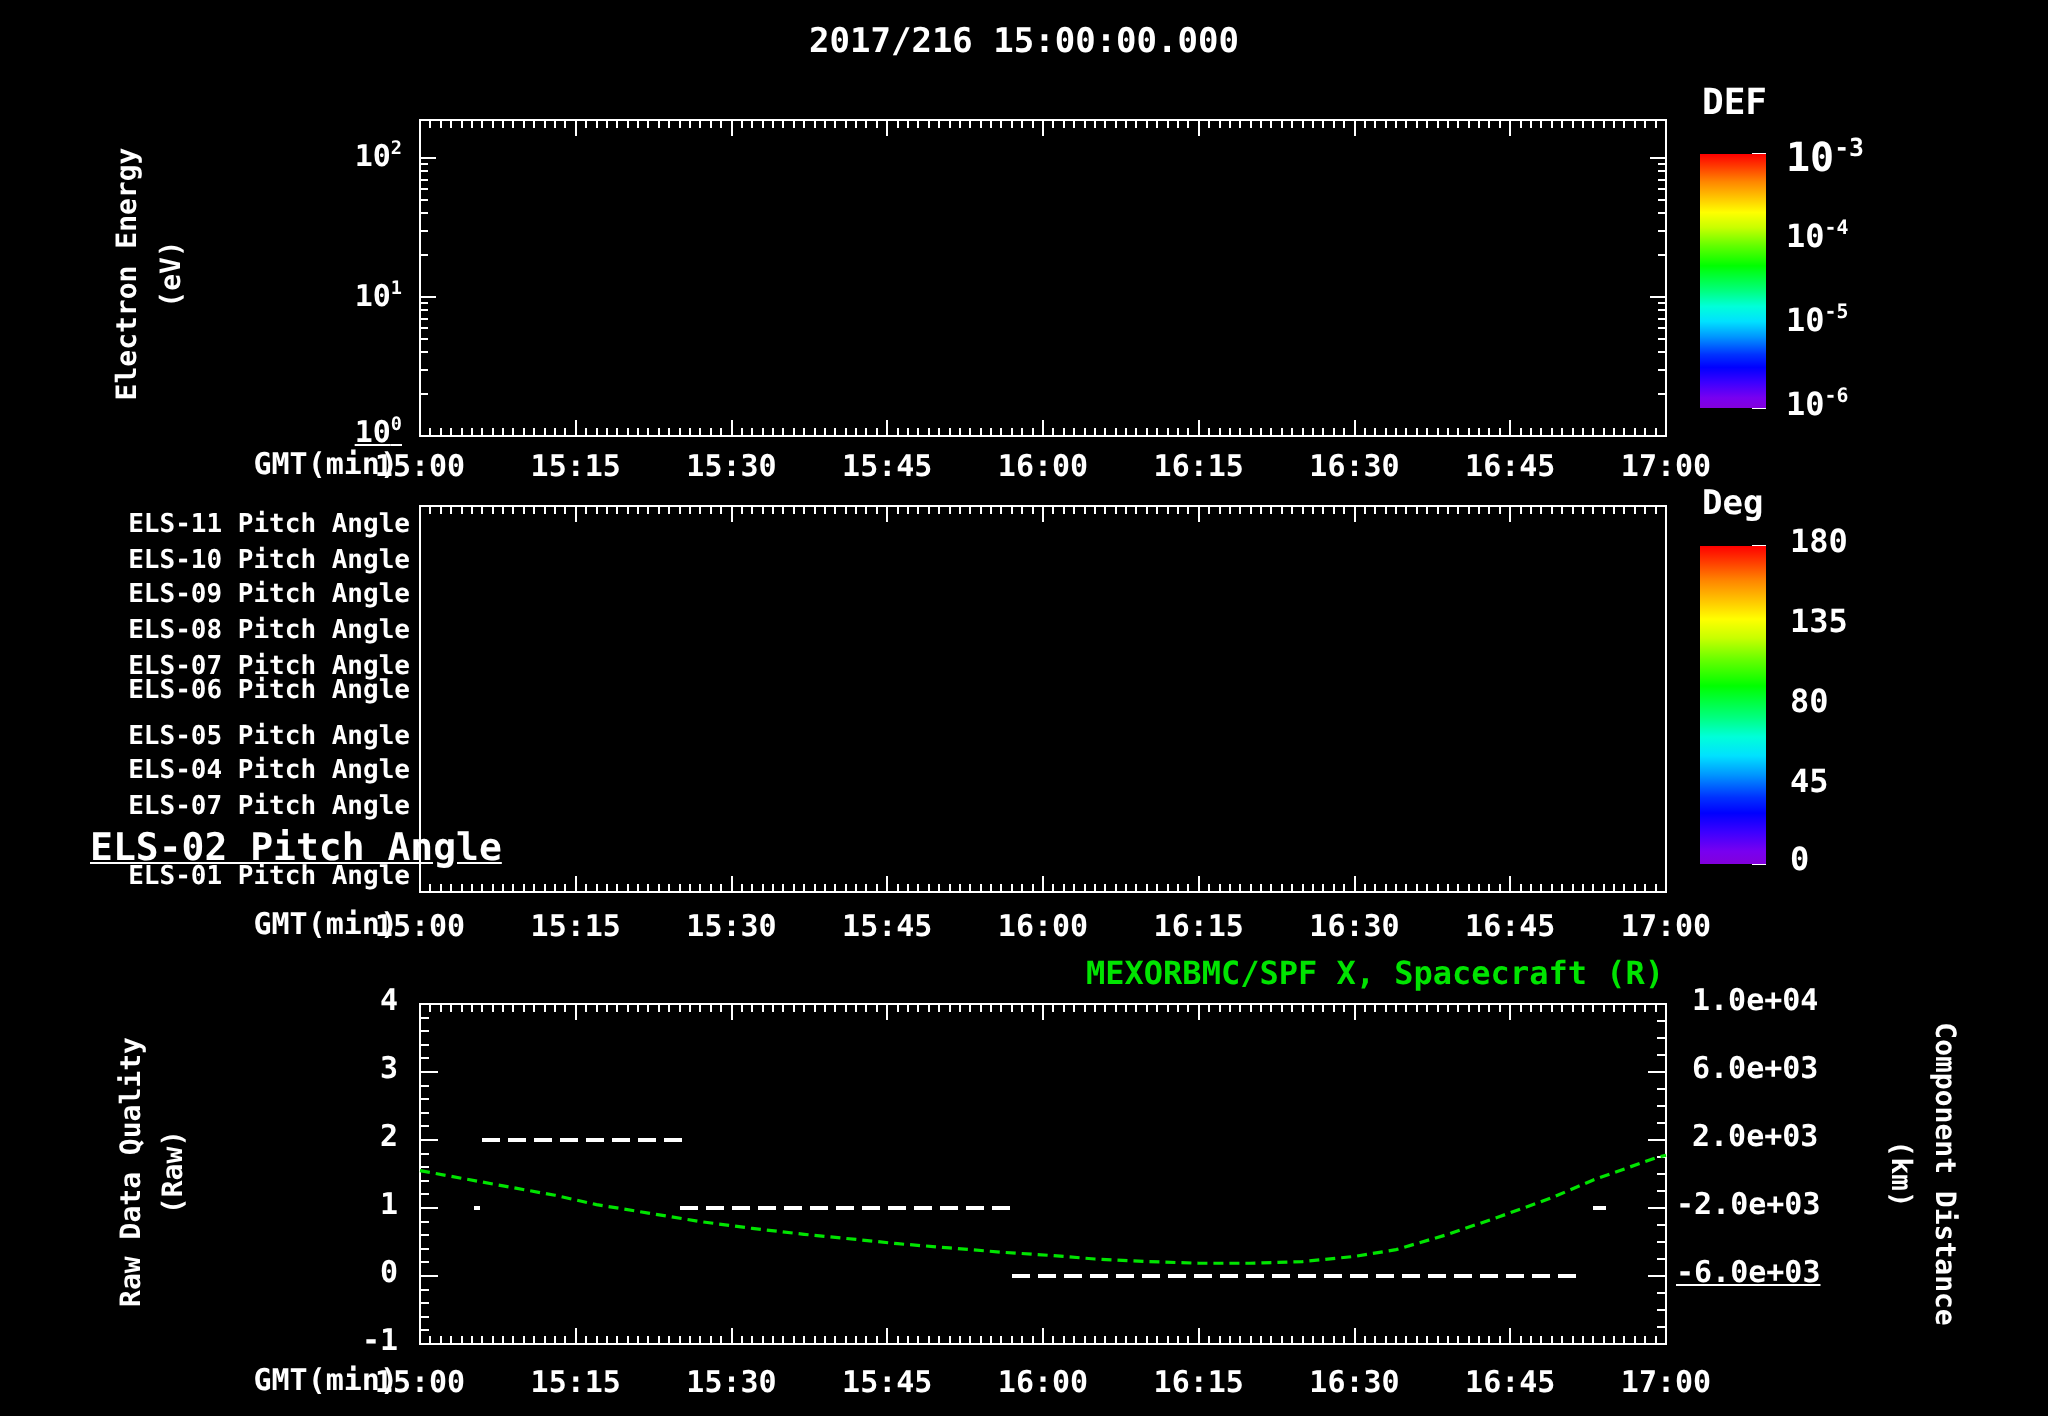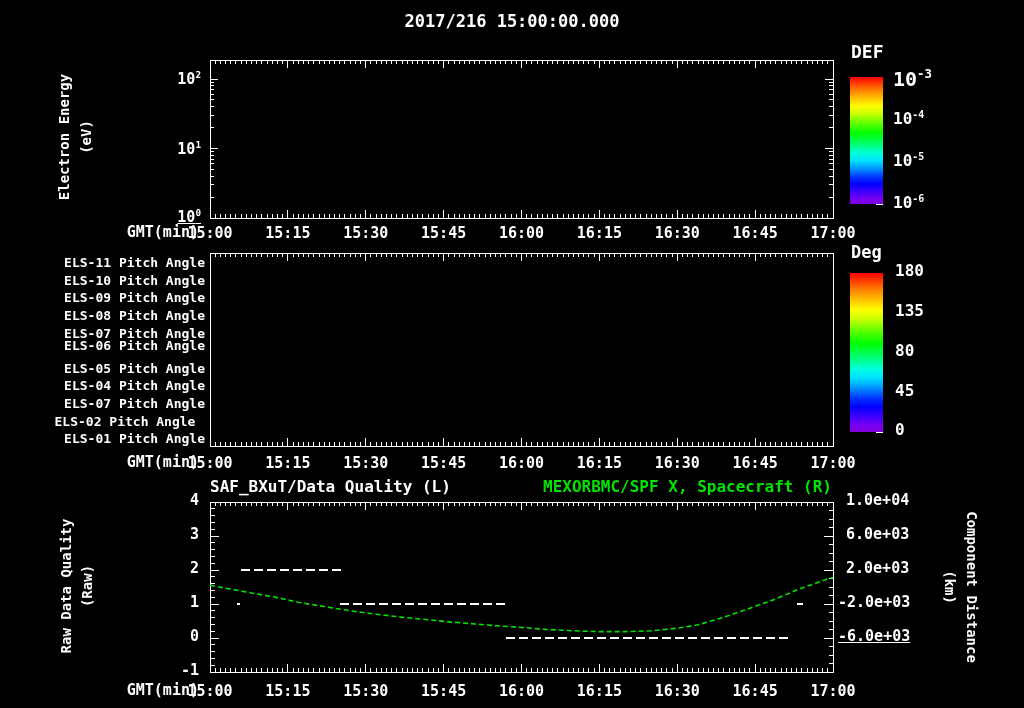--- a/index.html
+++ b/index.html
@@ -901,21 +901,20 @@
   <div class="vlab" style="left:-84px;top:578px;font-size:14px;">Raw Data Quality</div>
   <div class="vlab" style="left:-63px;top:578px;font-size:14px;">(Raw)</div>
   <div class="vlabr" style="left:822px;top:579px;font-size:14px;">Component Distance</div>
   <div class="vlabr" style="left:800px;top:579px;font-size:14px;">(km)</div>
 
   <div class="t" style="left:851px;top:43px;font-size:18px;">DEF</div>
   <div class="cbar" id="cbar-def" style="left:850px;top:77px;height:127px;"></div>
   <div class="t" style="left:851px;top:244px;font-size:17px;">Deg</div>
   <div class="cbar" id="cbar-deg" style="left:850px;top:273px;height:159px;"></div>
 
-  <div class="t" style="left:210px;top:479px;font-size:16px;">SAF_BXuT/Data Quality (L)</div>
   <div class="t green" style="left:530px;top:479px;width:302px;text-align:right;font-size:16px;">MEXORBMC/SPF X, Spacecraft (R)</div>
 
   <div class="t" style="left:49px;top:225px;width:150px;text-align:right;font-size:15px;">GMT(min)</div>
   <div class="t" style="left:49px;top:455px;width:150px;text-align:right;font-size:15px;">GMT(min)</div>
   <div class="t" style="left:49px;top:683px;width:150px;text-align:right;font-size:15px;">GMT(min)</div>
 
 
   <div id="labels">
       <div class="t" style="font-size: 15px; top: 226px; left: 130px; width: 160px; text-align: center;">15:00</div>
       <div class="t" style="font-size: 15px; top: 226px; left: 207.875px; width: 160px; text-align: center;">15:15</div>
@@ -970,16 +969,16 @@
       <div class="t" style="font-size: 16px; top: 422.4px; left: 895px;">0</div>
       <div class="t" style="font-size: 13px; top: 256.2px; left: 45px; width: 160px; text-align: right;">ELS-11 Pitch Angle</div>
       <div class="t" style="font-size: 13px; top: 273.8px; left: 45px; width: 160px; text-align: right;">ELS-10 Pitch Angle</div>
       <div class="t" style="font-size: 13px; top: 291.4px; left: 45px; width: 160px; text-align: right;">ELS-09 Pitch Angle</div>
       <div class="t" style="font-size: 13px; top: 309px; left: 45px; width: 160px; text-align: right;">ELS-08 Pitch Angle</div>
       <div class="t" style="font-size: 13px; top: 326.6px; left: 45px; width: 160px; text-align: right;">ELS-07 Pitch Angle</div>
       <div class="t" style="font-size: 13px; top: 339px; left: 45px; width: 160px; text-align: right;">ELS-06 Pitch Angle</div>
       <div class="t" style="font-size: 13px; top: 361.8px; left: 45px; width: 160px; text-align: right;">ELS-05 Pitch Angle</div>
       <div class="t" style="font-size: 13px; top: 379.4px; left: 45px; width: 160px; text-align: right;">ELS-04 Pitch Angle</div>
       <div class="t" style="font-size: 13px; top: 397px; left: 45px; width: 160px; text-align: right;">ELS-07 Pitch Angle</div>
-      <div class="t" style="font-size: 13px; top: 414.6px; left: 45px; width: 160px; text-align: center;">ELS-02 Pitch Angle</div>
+      <div class="t" style="font-size: 19px; top: 414.6px; left: 45px; width: 160px; text-align: center; text-decoration: underline;">ELS-02 Pitch Angle</div>
       <div class="t" style="font-size: 13px; top: 432.2px; left: 45px; width: 160px; text-align: right;">ELS-01 Pitch Angle</div>
     </div>
 </div>
 
 </body></html>

